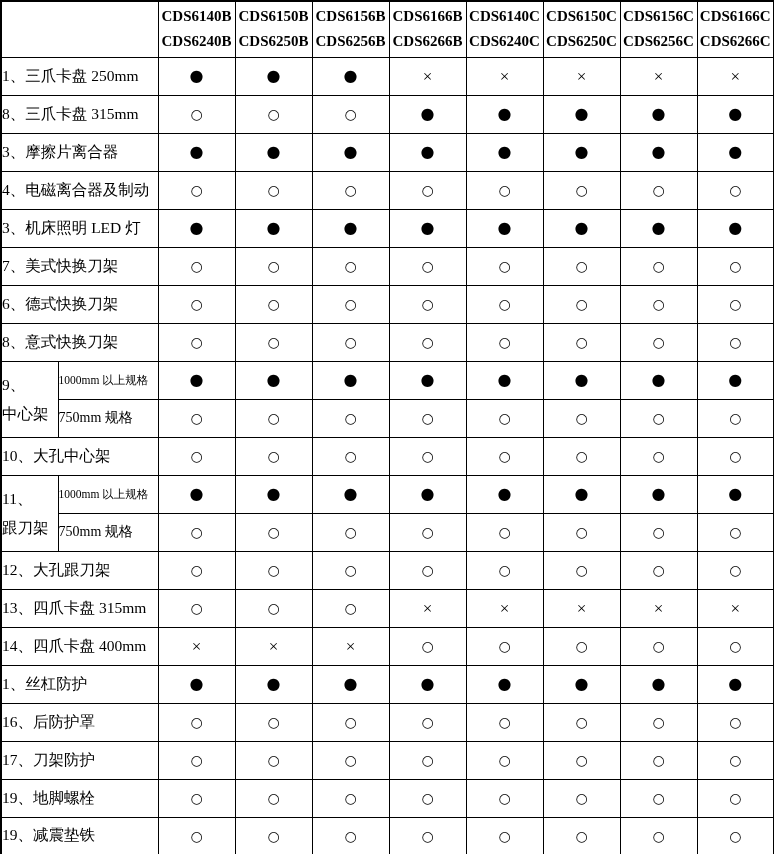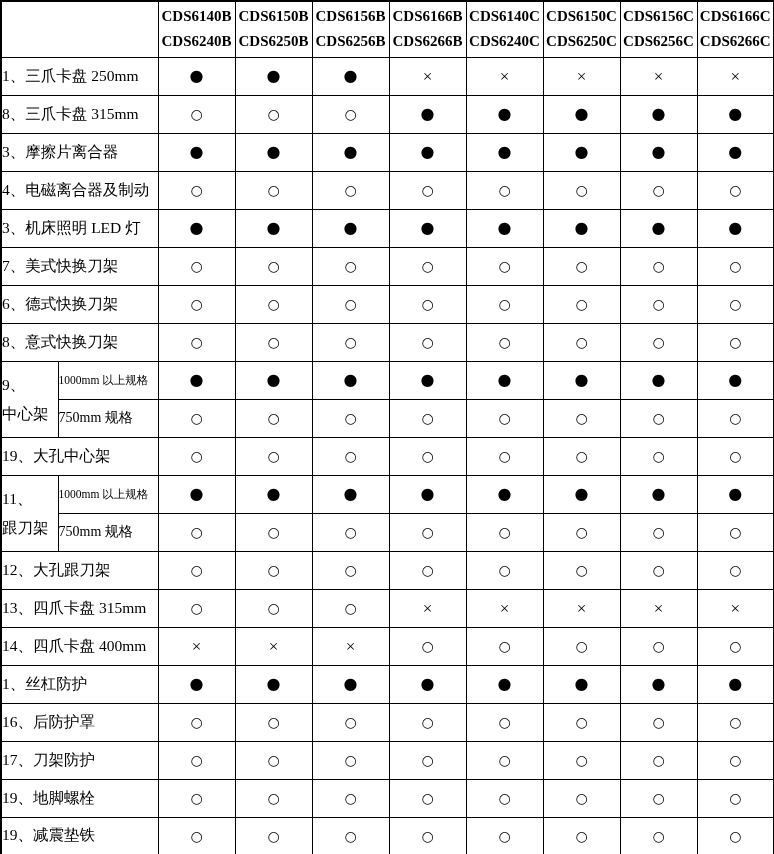--- a/index.html
+++ b/index.html
@@ -242,21 +242,21 @@
           <td class="sym sym-open">○</td>
           <td class="sym sym-open">○</td>
           <td class="sym sym-open">○</td>
           <td class="sym sym-open">○</td>
           <td class="sym sym-open">○</td>
           <td class="sym sym-open">○</td>
           <td class="sym sym-open">○</td>
           <td class="sym sym-open">○</td>
         </tr>
         <tr>
-          <td class="row-label" colspan="2">19、大孔中心架</td>
+          <td class="row-label" colspan="2">10、大孔中心架</td>
           <td class="sym sym-open">○</td>
           <td class="sym sym-open">○</td>
           <td class="sym sym-open">○</td>
           <td class="sym sym-open">○</td>
           <td class="sym sym-open">○</td>
           <td class="sym sym-open">○</td>
           <td class="sym sym-open">○</td>
           <td class="sym sym-open">○</td>
         </tr>
         <tr>

